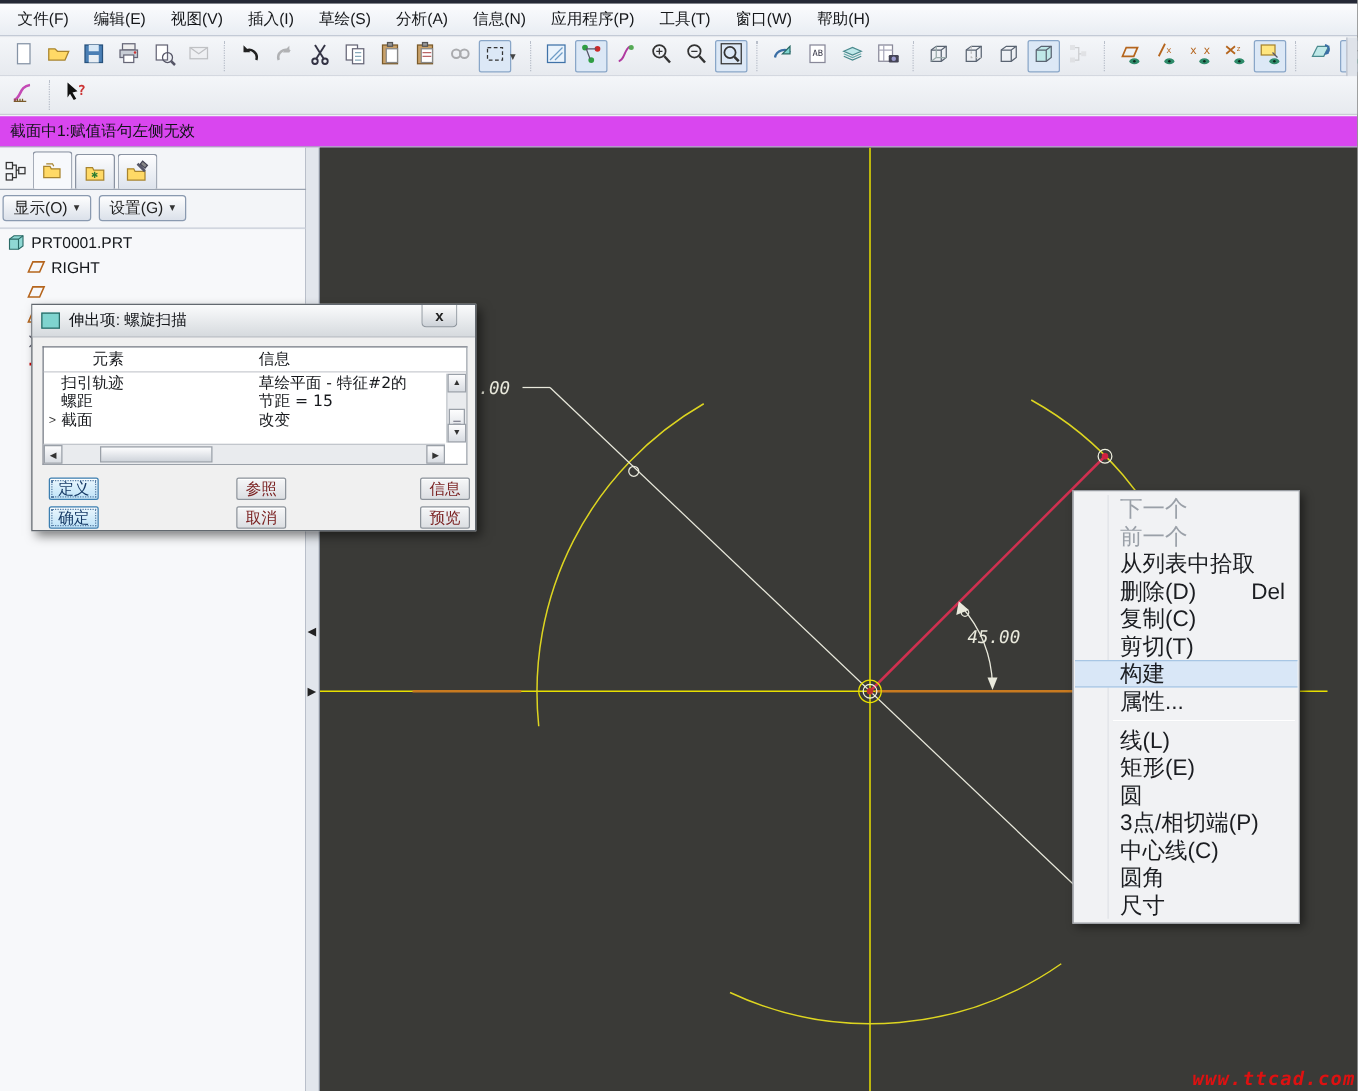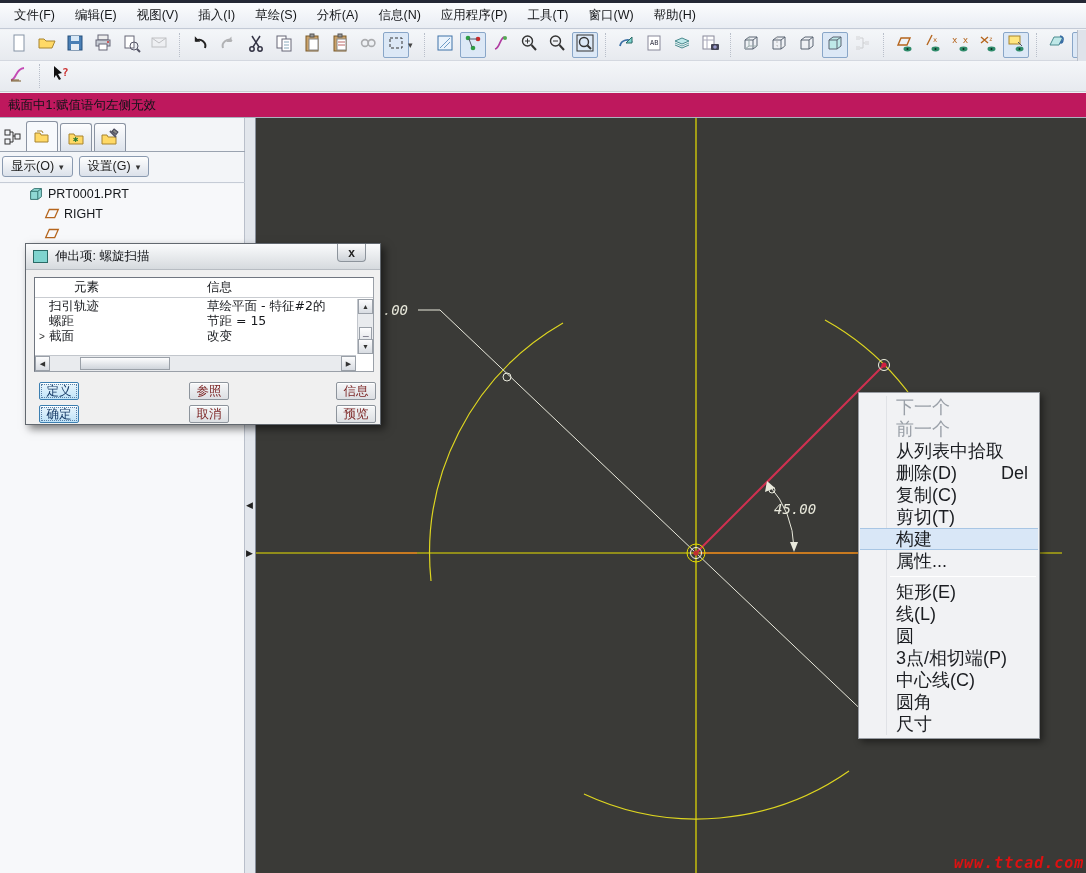--- a/index.html
+++ b/index.html
@@ -18,36 +18,36 @@
   #toolbar1{top:30px;height:31px;border-bottom:1px solid #d4d8e0;}
   #toolbar2{top:61px;height:31px;border-bottom:1px solid #c9cdd4;}
   .tb-group{display:flex;align-items:center;padding:0 3px;}
   .tb-sep{width:1px;height:24px;margin:0 3px;border-left:1px dotted #b9bfca;}
   .tb-btn{width:26px;height:26px;display:flex;align-items:flex-start;justify-content:center;
           border:1px solid transparent;border-radius:2px;margin:0 1px;}
   .tb-btn.pressed{background:#dce8f6;border:1px solid #89a6c8;}
   .tb-btn.disabled{opacity:.4;filter:grayscale(.9);}
   .tb-caret{font-size:9px;color:#444;margin-left:-2px;width:10px;}
   .edge-strip{position:absolute;right:0;top:30px;width:9px;height:31px;background:#dfe3ea;border-left:1px solid #b9bfca;}
-  .msgbar{position:absolute;left:0;top:93px;width:1086px;height:25px;background:#be185d;
+  .msgbar{position:absolute;left:0;top:93px;width:1086px;height:25px;background:#d946ef;
           border-bottom:1px solid #aab2bf;display:flex;align-items:center;padding-left:8px;color:#101418;}
   
   .leftpanel{position:absolute;left:0;top:118px;width:245px;height:755px;background:#f3f5f8;border-right:1px solid #b9bfca;}
   .panel-tabs{position:absolute;left:0;top:2px;height:32px;width:245px;display:flex;align-items:flex-end;border-bottom:1px solid #9aa3b0;}
   .tree-glyph{width:26px;height:28px;display:flex;align-items:center;justify-content:center;}
   .panel-tab{width:32px;height:28px;margin-right:2px;border:1px solid #8a93a2;border-bottom:none;
              border-radius:3px 3px 0 0;background:linear-gradient(#fdfdfe,#dde3ec);
              display:flex;align-items:center;justify-content:center;}
   .panel-tab.selected{background:#f7f9fc;height:30px;}
   .panel-dd-row{position:absolute;left:2px;top:38px;display:flex;gap:6px;}
   .dd-btn{height:21px;padding:2px 8px;border:1px solid #8a9ab0;border-radius:3px;
           background:linear-gradient(#fefefe,#dbe1ea);display:flex;align-items:center;gap:5px;color:#222;}
   .dd-btn .car{font-size:9px;color:#333;}
   .panel-rule{position:absolute;left:0;top:64px;width:245px;border-top:1px solid #c6ccd6;}
-  .treearea{position:absolute;left:0;top:66px;width:244px;height:689px;background:#f7f8fa;padding-left:23px;}
+  .treearea{position:absolute;left:0;top:66px;width:244px;height:689px;background:#f7f8fa;}
   .tree-row{display:flex;align-items:center;height:20px;padding-left:4px;color:#15181c;white-space:nowrap;}
   .tree-row .ticon{width:18px;display:flex;justify-content:center;margin-right:3px;}
   .tree-row.lvl1{padding-left:20px;}
   .splitter{position:absolute;left:245px;top:118px;width:11px;height:755px;background:#e2e6ec;border-right:1px solid #888f9b;}
   .split-arrow{position:absolute;left:1px;font-size:9px;color:#222;}
   
   .canvas{position:absolute;left:256px;top:118px;width:830px;height:755px;background:#3a3a37;font-style:italic;}
   
   .dialog{position:absolute;left:25px;top:243px;width:356px;height:182px;background:#f0f0f0;
           border:1px solid #62686f;box-shadow:4px 4px 8px rgba(0,0,0,.5);z-index:30;}
@@ -617,26 +617,26 @@
         <span>剪切(T)</span>
       </div>
       <div class="ctx-item hl">
         <span>构建</span>
       </div>
       <div class="ctx-item">
         <span>属性...</span>
       </div>
       <div class="ctx-sep"></div>
       <div class="ctx-item">
+        <span>线(L)</span>
+      </div>
+      <div class="ctx-item">
         <span>矩形(E)</span>
       </div>
       <div class="ctx-item">
-        <span>线(L)</span>
-      </div>
-      <div class="ctx-item">
         <span>圆</span>
       </div>
       <div class="ctx-item">
         <span>3点/相切端(P)</span>
       </div>
       <div class="ctx-item">
         <span>中心线(C)</span>
       </div>
       <div class="ctx-item">
         <span>圆角</span>

